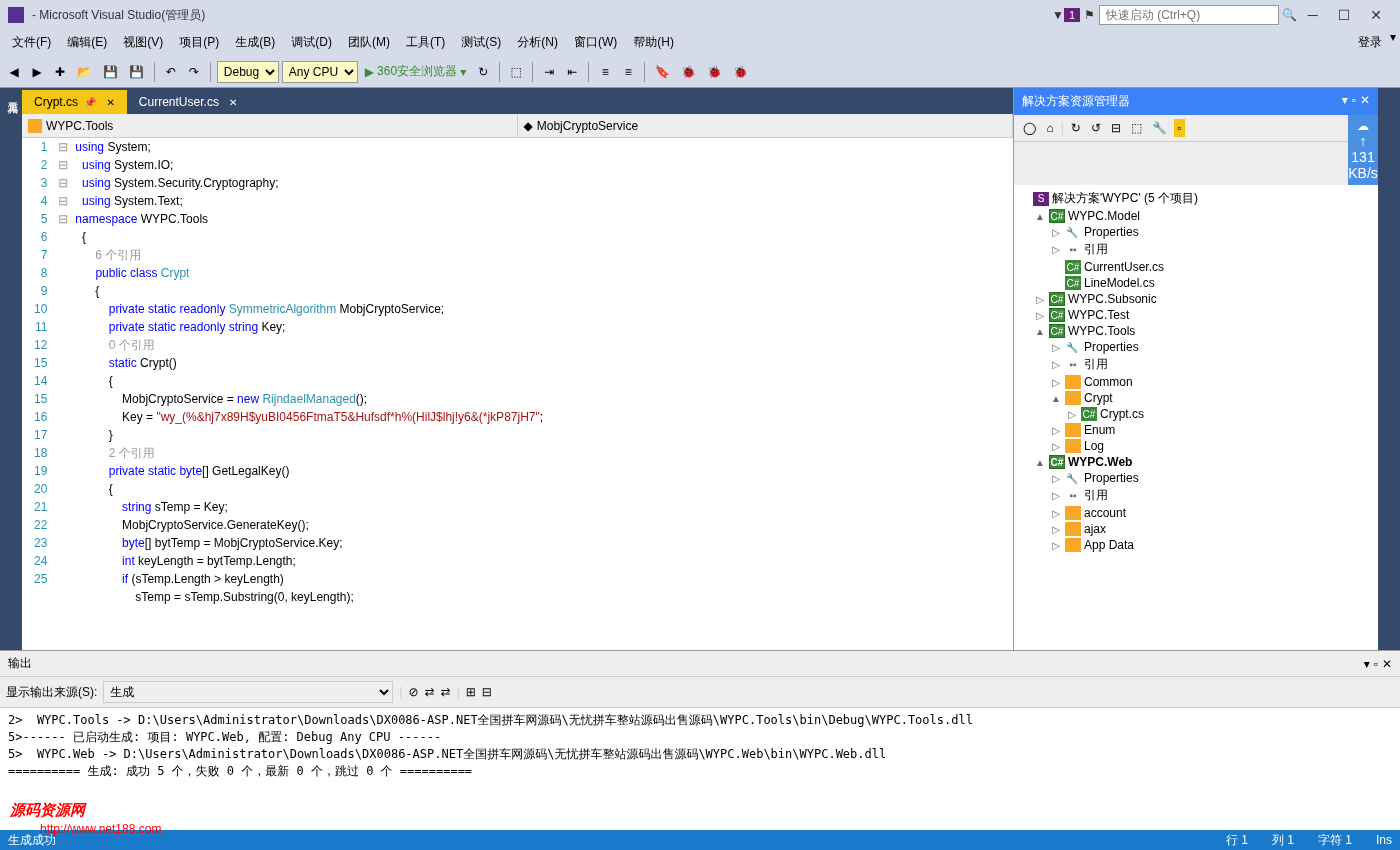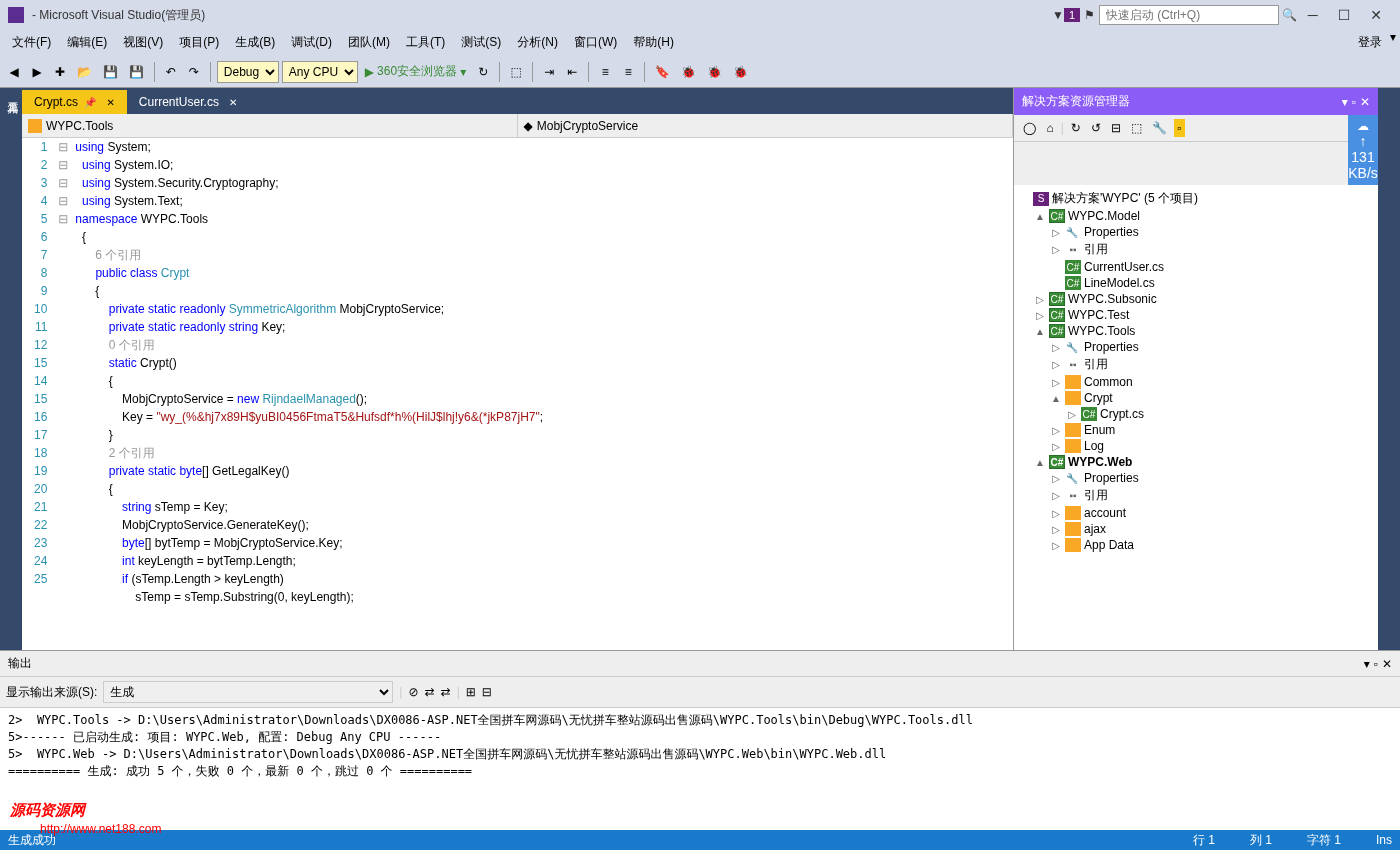--- a/index.html
+++ b/index.html
@@ -29,21 +29,21 @@
 .navbar{background:#eee;height:24px;display:flex;border-bottom:1px solid #ccc}
 .navbar .nav{flex:1;border-right:1px solid #ccc;padding:3px 6px;display:flex;align-items:center;gap:4px}
 .navbar .ico{width:14px;height:14px;background:#f9a825;display:inline-block}
 .code{flex:1;display:flex;overflow:auto;font-family:Consolas,"Courier New",monospace;font-size:13px;line-height:18px}
 .gutter{background:#fff;color:#2b91af;text-align:right;padding:0 8px 0 12px;user-select:none}
 .fold{width:16px;background:#fff;color:#999;text-align:center}
 .src{flex:1;padding:0 4px;white-space:pre}
 .kw{color:#0000ff}.tp{color:#2b91af}.st{color:#a31515}.cm{color:#999}.op{color:#000}
 .rightstrip{width:22px;background:#35496a}
 .solution{width:365px;background:#eee;display:flex;flex-direction:column;border-left:1px solid #999}
-.sol-title{background:#8b5cf6;color:#fff;padding:5px 8px;display:flex;align-items:center}
+.sol-title{background:#3b82f6;color:#fff;padding:5px 8px;display:flex;align-items:flex-start}
 .sol-title .sp{margin-left:auto;display:flex;gap:4px}
 .sol-tb{background:#eee;padding:4px 6px;display:flex;gap:4px;align-items:center;border-bottom:1px solid #ccc}
 .sol-tb .tbi{padding:2px 3px;cursor:pointer}
 .sol-search{padding:4px}
 .sol-search input{width:100%;border:1px solid #ccc;padding:3px 6px}
 .tree{flex:1;overflow:auto;background:#fff;padding:4px 0}
 .tn{display:flex;align-items:center;padding:1px 4px;cursor:pointer;white-space:nowrap}
 .tn .exp{width:12px;text-align:center;color:#666;font-size:10px}
 .tn .ico{width:16px;height:14px;margin:0 3px;display:inline-flex;align-items:center;justify-content:center;font-size:10px}
 .ico.sln{background:#68217a;color:#fff}
@@ -53,21 +53,21 @@
 .ico.prop{color:#666}
 .ico.ref{color:#666}
 .tn.bold{font-weight:bold}
 .cloud{width:30px;background:#4a90e2;color:#fff;text-align:center;padding:4px 0;font-size:10px}
 .output{height:180px;background:#fff;display:flex;flex-direction:column;border-top:1px solid #999}
 .out-title{background:#eee;padding:4px 8px;border-bottom:1px solid #ccc;display:flex;align-items:center}
 .out-title .sp{margin-left:auto;display:flex;gap:4px}
 .out-tb{background:#eee;padding:4px 6px;display:flex;align-items:center;gap:6px;border-bottom:1px solid #ccc}
 .out-tb select{border:1px solid #ccc;padding:2px;width:290px}
 .out-body{flex:1;padding:4px 8px;font-family:Consolas,monospace;font-size:12px;overflow:auto;white-space:pre}
-.status{height:20px;background:#1979ca;color:#fff;display:flex;align-items:center;padding:0 8px;gap:35px;font-size:11px}
+.status{height:20px;background:#1979ca;color:#fff;display:flex;align-items:center;padding:0 8px;gap:24px;font-size:11px}
 .status .s1{margin-right:auto}
 .wm{position:fixed;left:10px;bottom:30px;color:red;font-size:15px;font-style:italic;font-weight:bold;pointer-events:none}
 .wm2{position:fixed;left:40px;bottom:14px;color:red;font-size:12px;pointer-events:none}
 </style>
 </head>
 <body>
 
 <div class="titlebar">
   <div class="vs-icon"></div>
   <span class="title">- Microsoft Visual Studio(管理员)</span>

